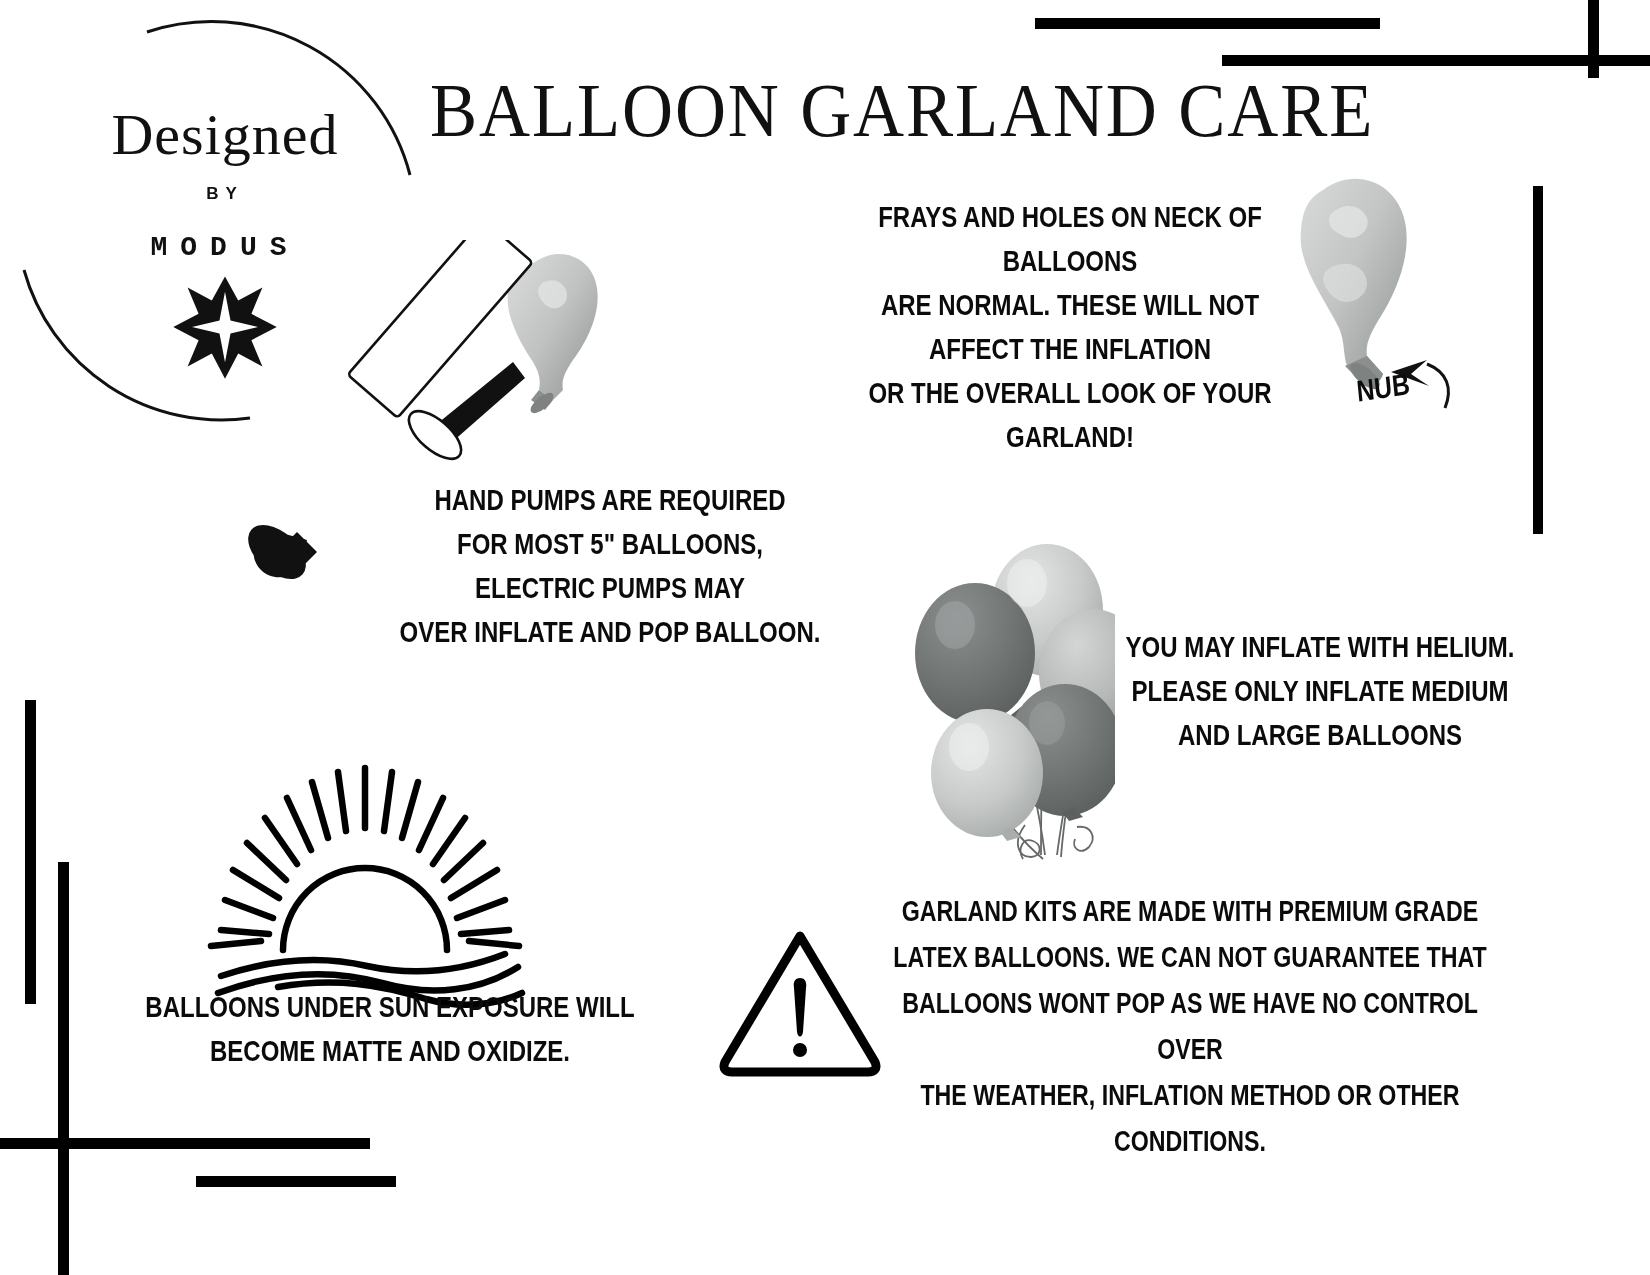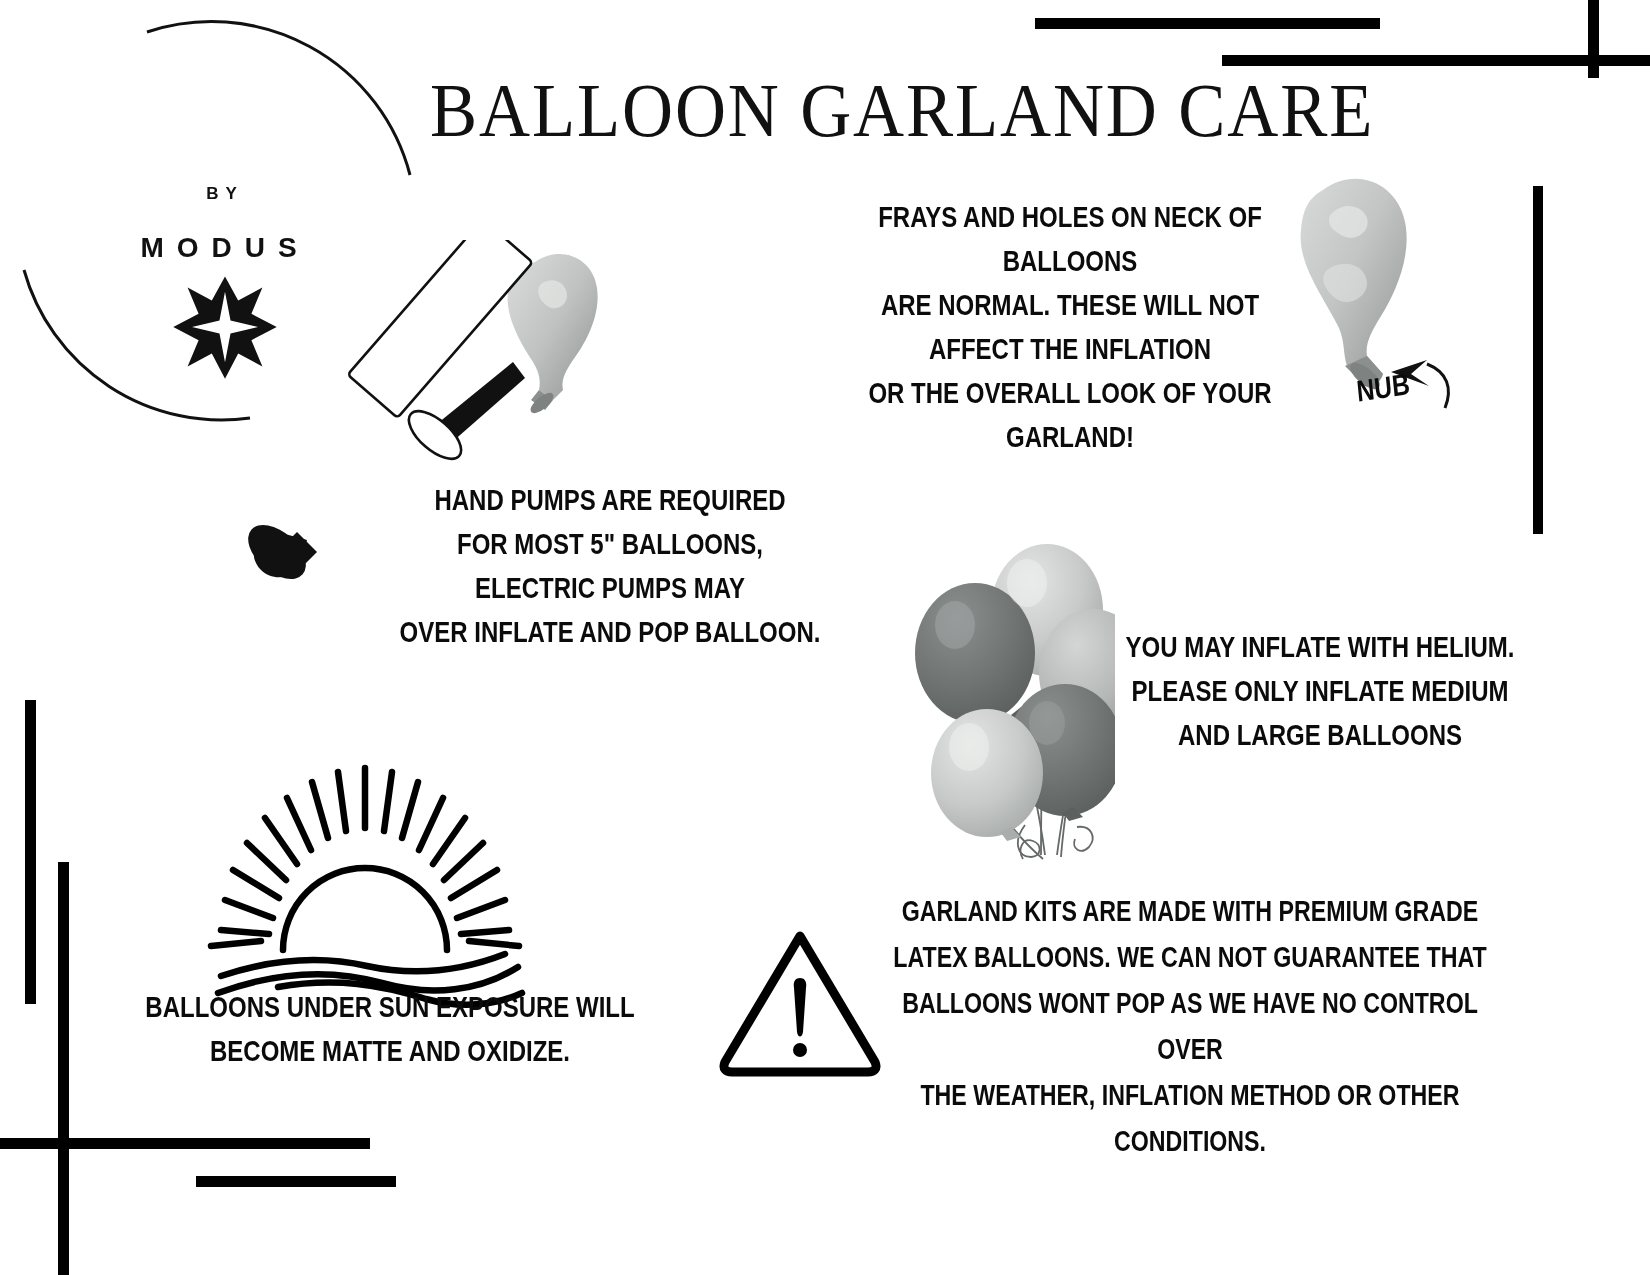--- a/index.html
+++ b/index.html
@@ -17,21 +17,21 @@
     font-family:"Liberation Serif",serif;font-size:58px;letter-spacing:1px;
     color:#111;line-height:1;font-weight:400;
   }
   .logo-by{
     position:absolute;left:70px;top:174px;width:290px;text-align:center;
     font-family:"Liberation Sans",sans-serif;font-size:17px;letter-spacing:7px;
     color:#111;font-weight:700;
   }
   .logo-modus{
     position:absolute;left:70px;top:222px;width:290px;text-align:center;
-    font-family:Liberation Sans, sans-serif;font-size:28px;letter-spacing:13px;
+    font-family:Liberation Mono, monospace;font-size:28px;letter-spacing:13px;
     color:#111;font-weight:700;
   }
   #logo-mark{position:absolute;left:160px;top:262px;}
 
   
   #title{
     position:absolute;left:430px;top:72px;width:880px;
     font-family:"Liberation Serif",serif;
     font-size:76px;letter-spacing:2px;line-height:1;
     color:#111;font-weight:400;
@@ -87,20 +87,21 @@
   <div class="rule" style="left:25px;top:700px;width:11px;height:304px;"></div>
   <div class="rule" style="left:58px;top:862px;width:11px;height:413px;"></div>
   <div class="rule" style="left:0px;top:1138px;width:370px;height:11px;"></div>
   <div class="rule" style="left:196px;top:1176px;width:200px;height:11px;"></div>
 
   <div id="logo-block">
     <svg id="logo-arc" width="420" height="430" viewBox="0 0 420 430">
       <path d="M137,22 A205,205 0 0 1 400,165" fill="none" stroke="#111" stroke-width="3"></path>
       <path d="M14,260 A205,205 0 0 0 240,408" fill="none" stroke="#111" stroke-width="3"></path>
     </svg>
+    <div class="logo-designed">Designed</div>
     <div class="logo-by">BY</div>
     <div class="logo-modus">MODUS</div>
     <svg id="logo-mark" width="110" height="110" viewBox="0 0 100 100">
       <path d="M50 4 L62 26 L84 14 L74 38 L97 50 L74 62 L84 86 L62 74 L50 97 L38 74
                L16 86 L26 62 L3 50 L26 38 L16 14 L38 26 Z" fill="#111"></path>
       <path d="M50 18 L55 44 L80 50 L55 56 L50 82 L45 56 L20 50 L45 44 Z" fill="#fff"></path>
     </svg>
   </div>
 
   <div id="title">BALLOON GARLAND CARE</div>

